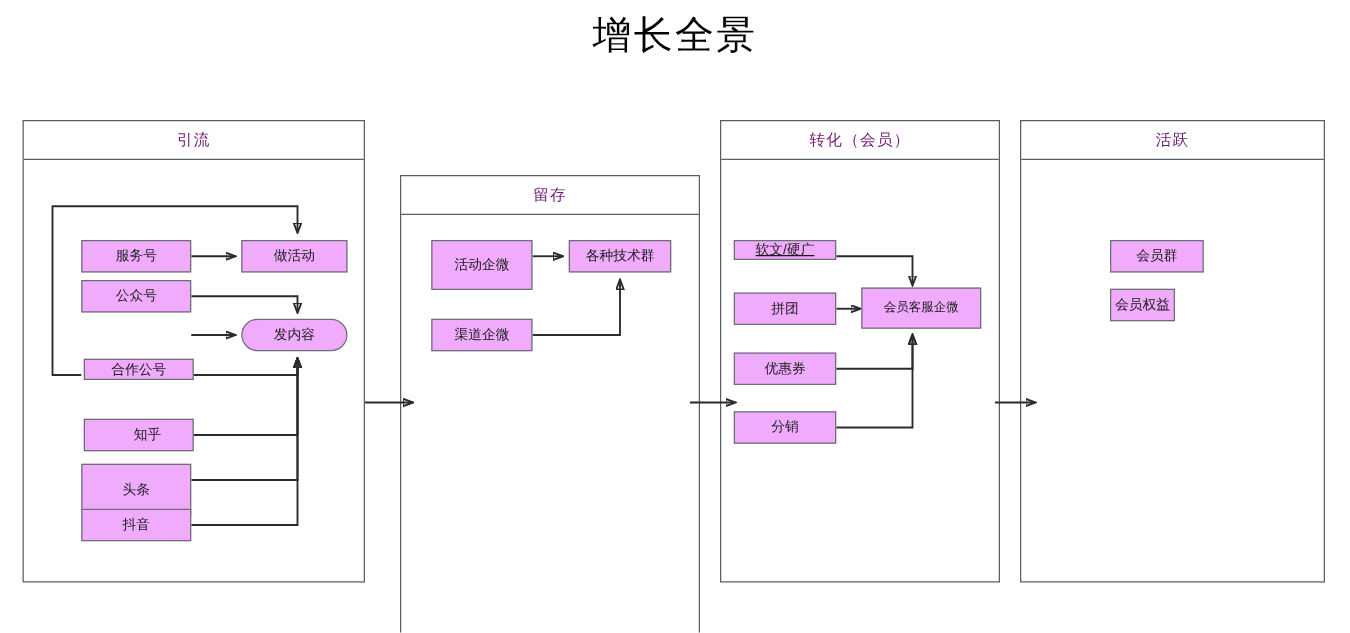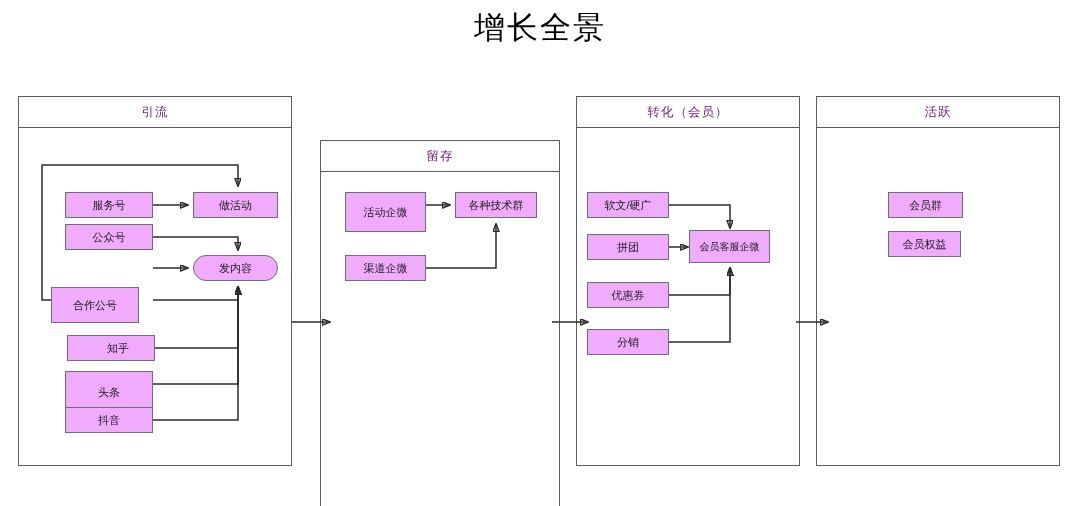--- a/index.html
+++ b/index.html
@@ -130,42 +130,42 @@
     <path d="M669,342 L730,342 L730,268" marker-end="url(#arrow)"></path>
 
     <path d="M796,322 L828,322" marker-end="url(#arrow)"></path>
   </svg>
 
   <div class="stage" style="left:18px; top:96px; width:274px; height:370px;">
     <div class="stage-header">引流</div>
   </div>
   <div class="node" style="left:65px; top:192px; width:88px; height:26px;">服务号</div>
   <div class="node" style="left:65px; top:224px; width:88px; height:26px;">公众号</div>
-  <div class="node" style="left:51px; top:287px; width:88px; height:36px;">合作公号</div>
+  <div class="node" style="left:67px; top:287px; width:88px; height:17px;">合作公号</div>
   <div class="node" style="left:67px; top:335px; width:88px; height:26px;padding-left:16px;">知乎</div>
   <div class="node" style="left:65px; top:371px; width:88px; height:42px;">头条</div>
   <div class="node" style="left:65px; top:407px; width:88px; height:26px;">抖音</div>
   <div class="node" style="left:193px; top:192px; width:85px; height:26px;">做活动</div>
   <div class="node" style="left:193px; top:255px; width:85px; height:26px;border-radius:13px;">发内容</div>
 
   <div class="stage" style="left:320px; top:96px; width:240px; height:370px;margin-top:44px;">
     <div class="stage-header">留存</div>
   </div>
   <div class="node" style="left:345px; top:192px; width:81px; height:40px;">活动企微</div>
   <div class="node" style="left:345px; top:255px; width:81px; height:26px;">渠道企微</div>
   <div class="node" style="left:455px; top:192px; width:82px; height:26px;">各种技术群</div>
 
   <div class="stage" style="left:576px; top:96px; width:224px; height:370px;text-align:right;">
     <div class="stage-header">转化（会员）</div>
   </div>
-  <div class="node" style="left:587px; top:192px; width:82px; height:26px;">软文/硬广</div>
+  <div class="node" style="left:587px; top:192px; width:82px; height:16px;text-decoration:underline;">软文/硬广</div>
   <div class="node" style="left:587px; top:234px; width:82px; height:26px;">拼团</div>
   <div class="node" style="left:587px; top:282px; width:82px; height:26px;">优惠券</div>
   <div class="node" style="left:587px; top:329px; width:82px; height:26px;">分销</div>
-  <div class="node" style="left:689px; top:230px; width:81px; height:33px; font-size:10px; line-height:11px;text-align:center;">会员客服企微</div>
+  <div class="node" style="left:689px; top:230px; width:96px; height:33px; font-size:10px; line-height:11px;text-align:center;">会员客服企微</div>
 
   <div class="stage" style="left:816px; top:96px; width:244px; height:370px;">
     <div class="stage-header">活跃</div>
   </div>
   <div class="node" style="left:888px; top:192px; width:75px; height:26px;">会员群</div>
-  <div class="node" style="left:888px; top:231px; width:73px; height:26px;">会员权益</div>
+  <div class="node" style="left:888px; top:231px; width:52px; height:26px;">会员权益</div>
 
 </div>
 
 </body></html>

